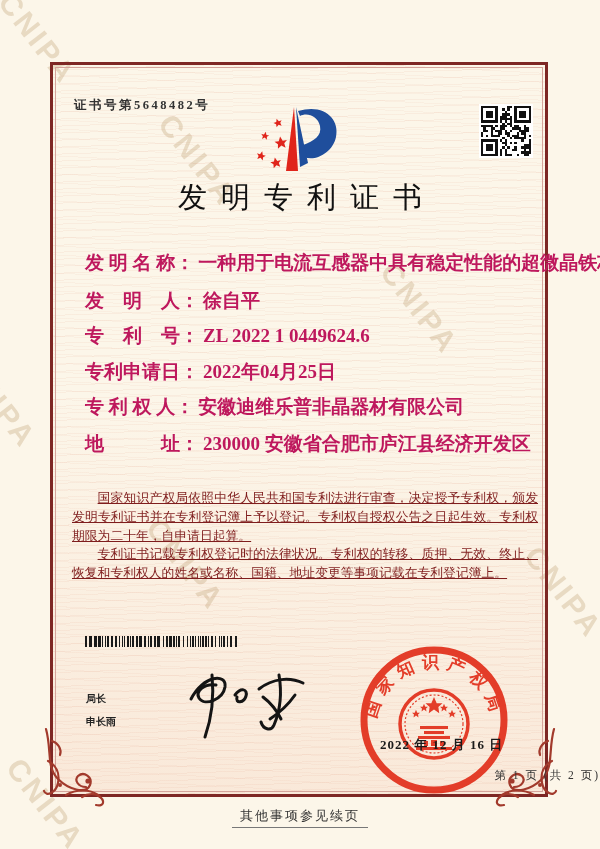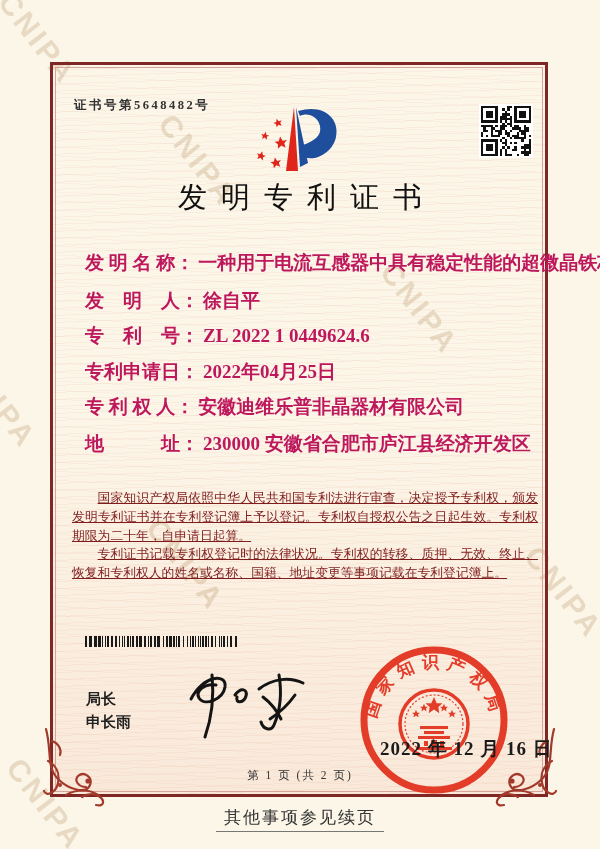--- a/index.html
+++ b/index.html
@@ -70,35 +70,35 @@
   .legal{
     position:absolute;left:72px;top:489px;width:466px;z-index:4;
     font-size:12.8px;line-height:18.8px;color:#7f1d1d;text-align:justify;text-decoration:underline;
   }
   .legal p{margin:0;text-indent:2em;}
   
   .barcode{position:absolute;left:85px;top:636px;width:153px;height:11px;z-index:4;}
   .issuer{
     position:absolute;left:86px;top:687px;z-index:4;
     font-family:"Liberation Sans","DejaVu Sans",sans-serif;
-    font-size:15px;font-weight:bold;color:#222;line-height:23px;
+    font-size:10px;font-weight:bold;color:#222;line-height:23px;
   }
   .signature{position:absolute;left:175px;top:665px;z-index:5;}
   .seal{position:absolute;left:358px;top:644px;z-index:5;opacity:.93;}
   .seal-date{
     position:absolute;left:366px;top:736px;z-index:6;
-    font-size:19px;font-weight:bold;color:#1a1a1a;letter-spacing:1px;white-space:nowrap;padding-left:14px;
+    font-size:13px;font-weight:bold;color:#1a1a1a;letter-spacing:1px;white-space:nowrap;padding-left:14px;
   }
   .page-info{
-    position:absolute;left:0;top:768px;width:600px;z-index:4;text-align:center;
+    position:absolute;left:0;top:768px;width:600px;z-index:4;text-align:right;
     font-size:11.5px;letter-spacing:2px;color:#333;
   }
   .note-wrap{position:absolute;left:0;top:806px;width:600px;text-align:center;z-index:4;}
   .note{
-    display:inline-block;font-size:17px;letter-spacing:2px;color:#333;
+    display:inline-block;font-size:13px;letter-spacing:2px;color:#333;
     border-bottom:1px solid #777;padding:0 8px 2px;
   }
 </style>
 </head>
 <body>
 
 <div class="guilloche"></div>
 
 <span class="wm" style="left:18px;top:-14px">CNIPA</span>
 <span class="wm" style="left:178px;top:108px">CNIPA</span>

